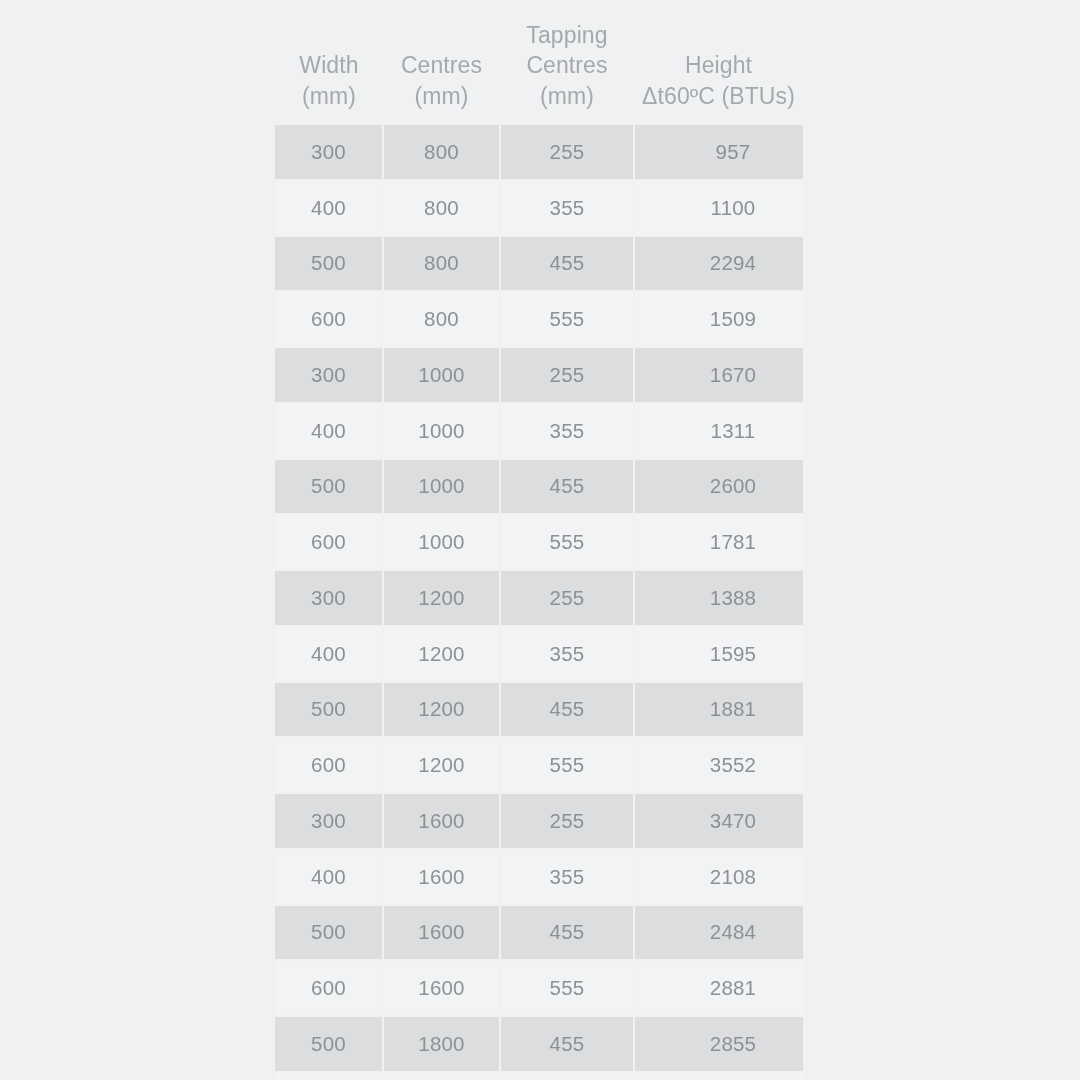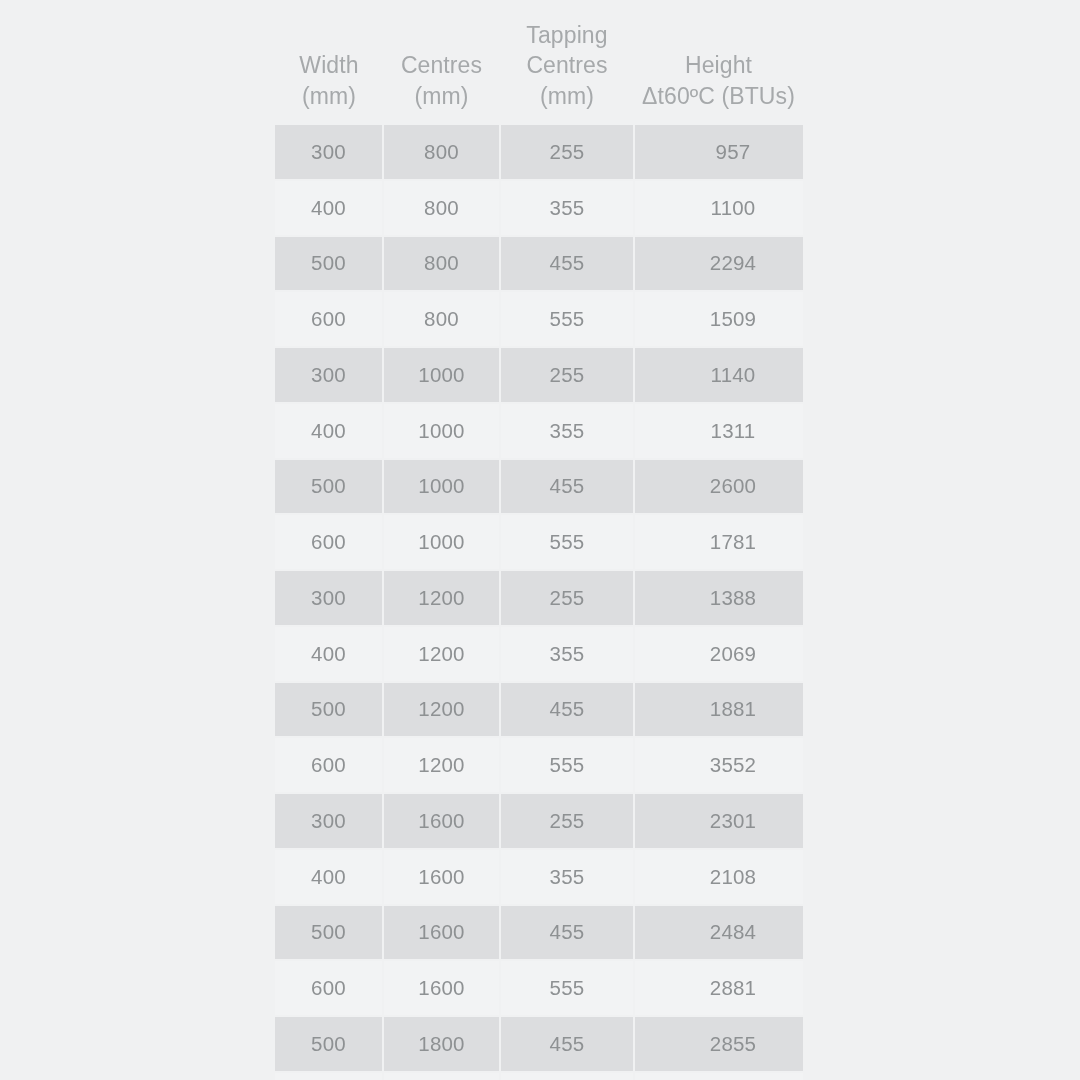--- a/index.html
+++ b/index.html
@@ -126,21 +126,21 @@
         <tr>
           <td>600</td>
           <td>800</td>
           <td>555</td>
           <td>1509</td>
         </tr>
         <tr class="shaded">
           <td>300</td>
           <td>1000</td>
           <td>255</td>
-          <td>1140</td>
+          <td>1670</td>
         </tr>
         <tr>
           <td>400</td>
           <td>1000</td>
           <td>355</td>
           <td>1311</td>
         </tr>
         <tr class="shaded">
           <td>500</td>
           <td>1000</td>
@@ -156,39 +156,39 @@
         <tr class="shaded">
           <td>300</td>
           <td>1200</td>
           <td>255</td>
           <td>1388</td>
         </tr>
         <tr>
           <td>400</td>
           <td>1200</td>
           <td>355</td>
-          <td>2069</td>
+          <td>1595</td>
         </tr>
         <tr class="shaded">
           <td>500</td>
           <td>1200</td>
           <td>455</td>
           <td>1881</td>
         </tr>
         <tr>
           <td>600</td>
           <td>1200</td>
           <td>555</td>
           <td>3552</td>
         </tr>
         <tr class="shaded">
           <td>300</td>
           <td>1600</td>
           <td>255</td>
-          <td>2301</td>
+          <td>3470</td>
         </tr>
         <tr>
           <td>400</td>
           <td>1600</td>
           <td>355</td>
           <td>2108</td>
         </tr>
         <tr class="shaded">
           <td>500</td>
           <td>1600</td>

